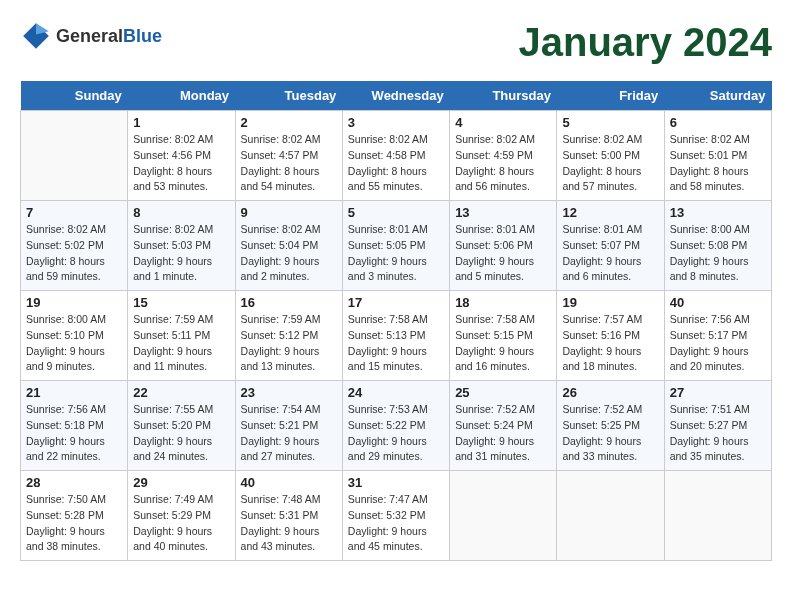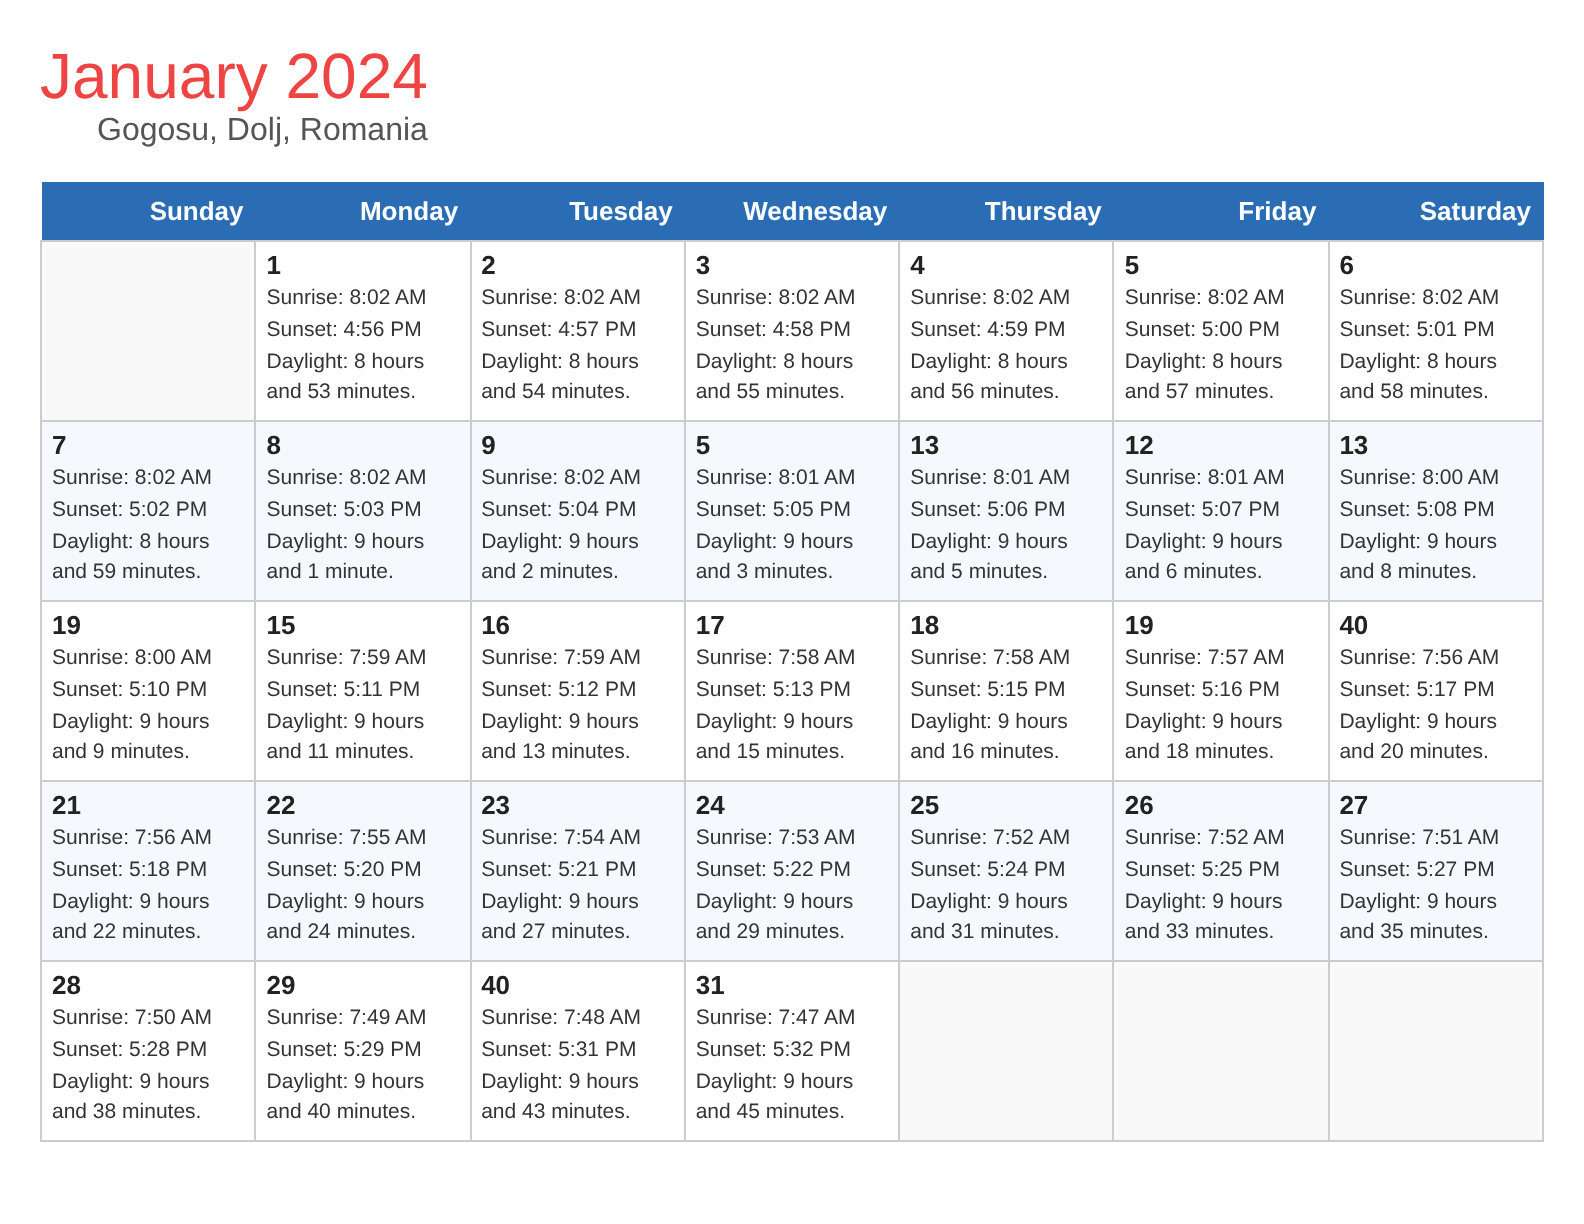--- a/index.html
+++ b/index.html
@@ -32,23 +32,23 @@
     }
     .logo-icon {
       width: 32px;
       height: 32px;
       margin-right: 4px;
     }
     .title-block {
       text-align: right;
     }
     .month-year {
-      font-size: 32px;
-      font-weight: normal;
-      color: #ef4444;
+      font-size: 40px;
+      font-weight: bold;
+      color: #14532d;
     }
     .location {
       font-size: 16px;
       color: #555;
     }
     table {
       width: 100%;
       border-collapse: collapse;
       font-size: 11px;
     }
@@ -90,23 +90,31 @@
       background-color: #fff;
     }
     td.empty {
       background-color: #f9f9f9 !important;
     }
   </style>
 </head>
 <body>
 
 <div class="header">
+  <div class="logo">
+    <svg class="logo-icon" viewBox="0 0 40 40">
+      <polygon points="20,4 36,20 20,36 4,20" fill="#1a5fa8"></polygon>
+      <polygon points="20,4 36,14 20,18" fill="#5ba3e0"></polygon>
+    </svg>
+    <div>
+      <span class="logo-text-general">General</span><span class="logo-text-blue">Blue</span>
+    </div>
+  </div>
   <div class="title-block">
     <div class="month-year">January 2024</div>
-    <div class="location">Gogosu, Dolj, Romania</div>
   </div>
 </div>
 
 <table>
   <thead>
     <tr>
     <th>Sunday</th>
         <th>Monday</th>
         <th>Tuesday</th>
         <th>Wednesday</th>

